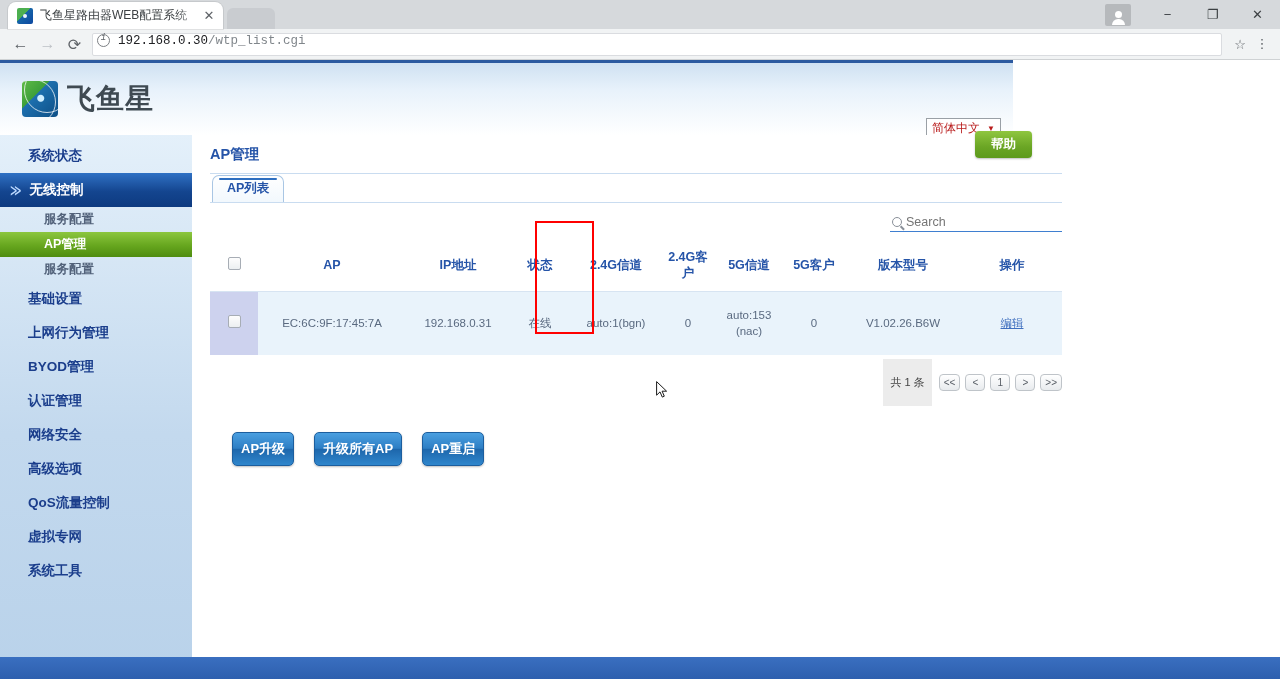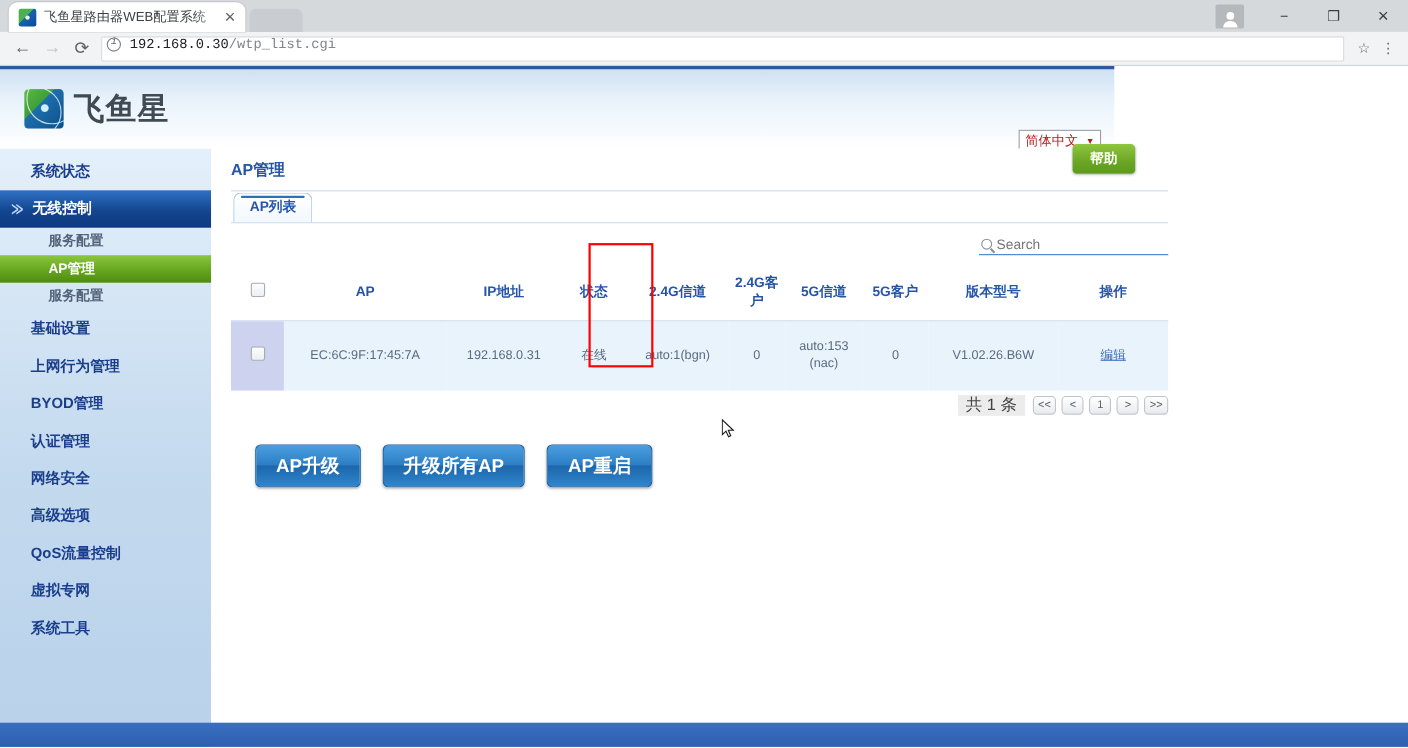--- a/index.html
+++ b/index.html
@@ -251,37 +251,37 @@
     width: 59px; height: 113px;
     border: 2.5px solid #ff0000; pointer-events: none; z-index: 5;
   }
 
   
   .pager {
     width: 852px; display: flex; justify-content: flex-end;
     align-items: center; gap: 5px; margin-top: 4px;
   }
   .pager-count {
-    font-size: 15px; color: #444; background: #ececec;
-    padding: 0 7px; margin-right: 2px;
+    font-size: 11px; color: #444; background: #ececec;
+    padding: 16px 7px; margin-right: 2px;
   }
   .pg-btn {
     min-width: 20px; height: 17px; padding: 0 4px;
     border: 1px solid #bfc4c9; border-radius: 4px;
     background: linear-gradient(to bottom,#ffffff,#e8ebee);
     font-size: 10px; color: #5a6068; cursor: pointer;
     display: flex; align-items: center; justify-content: center;
   }
 
   
   .actions { display: flex; gap: 20px; margin-top: 26px; padding-left: 22px; }
   .btn-blue {
     background: linear-gradient(to bottom,#4a9fe0 0%,#2d7ec4 48%,#1d66ab 50%,#2f86cc 100%);
-    color: #fff; font-size: 17px; font-weight: bold;
-    padding: 7px 18px; border-radius: 5px;
+    color: #fff; font-size: 13px; font-weight: bold;
+    padding: 7px 8px; border-radius: 5px;
     border: 1px solid #1c5e9e; cursor: pointer;
     box-shadow: 0 1px 2px rgba(0,0,0,.25);
     white-space: nowrap;
   }
 
   
   .cursor {
     position: absolute; left: 656px; top: 321px;
     width: 12px; height: 18px; z-index: 10; pointer-events: none;
   }

